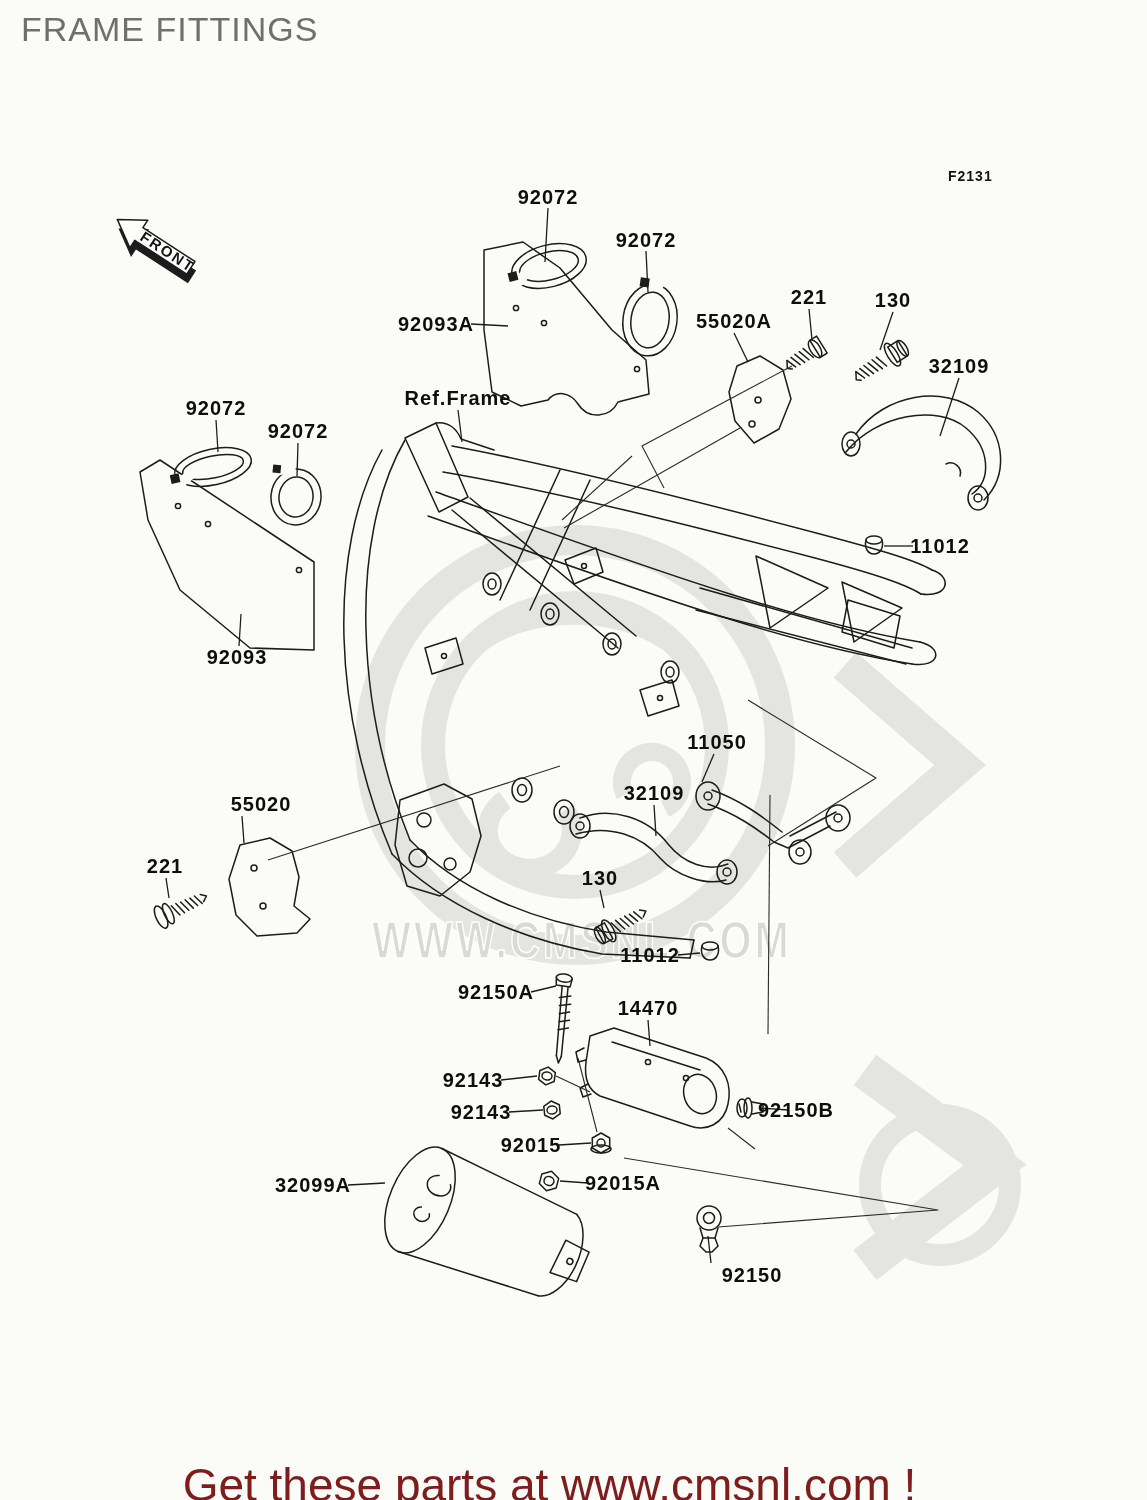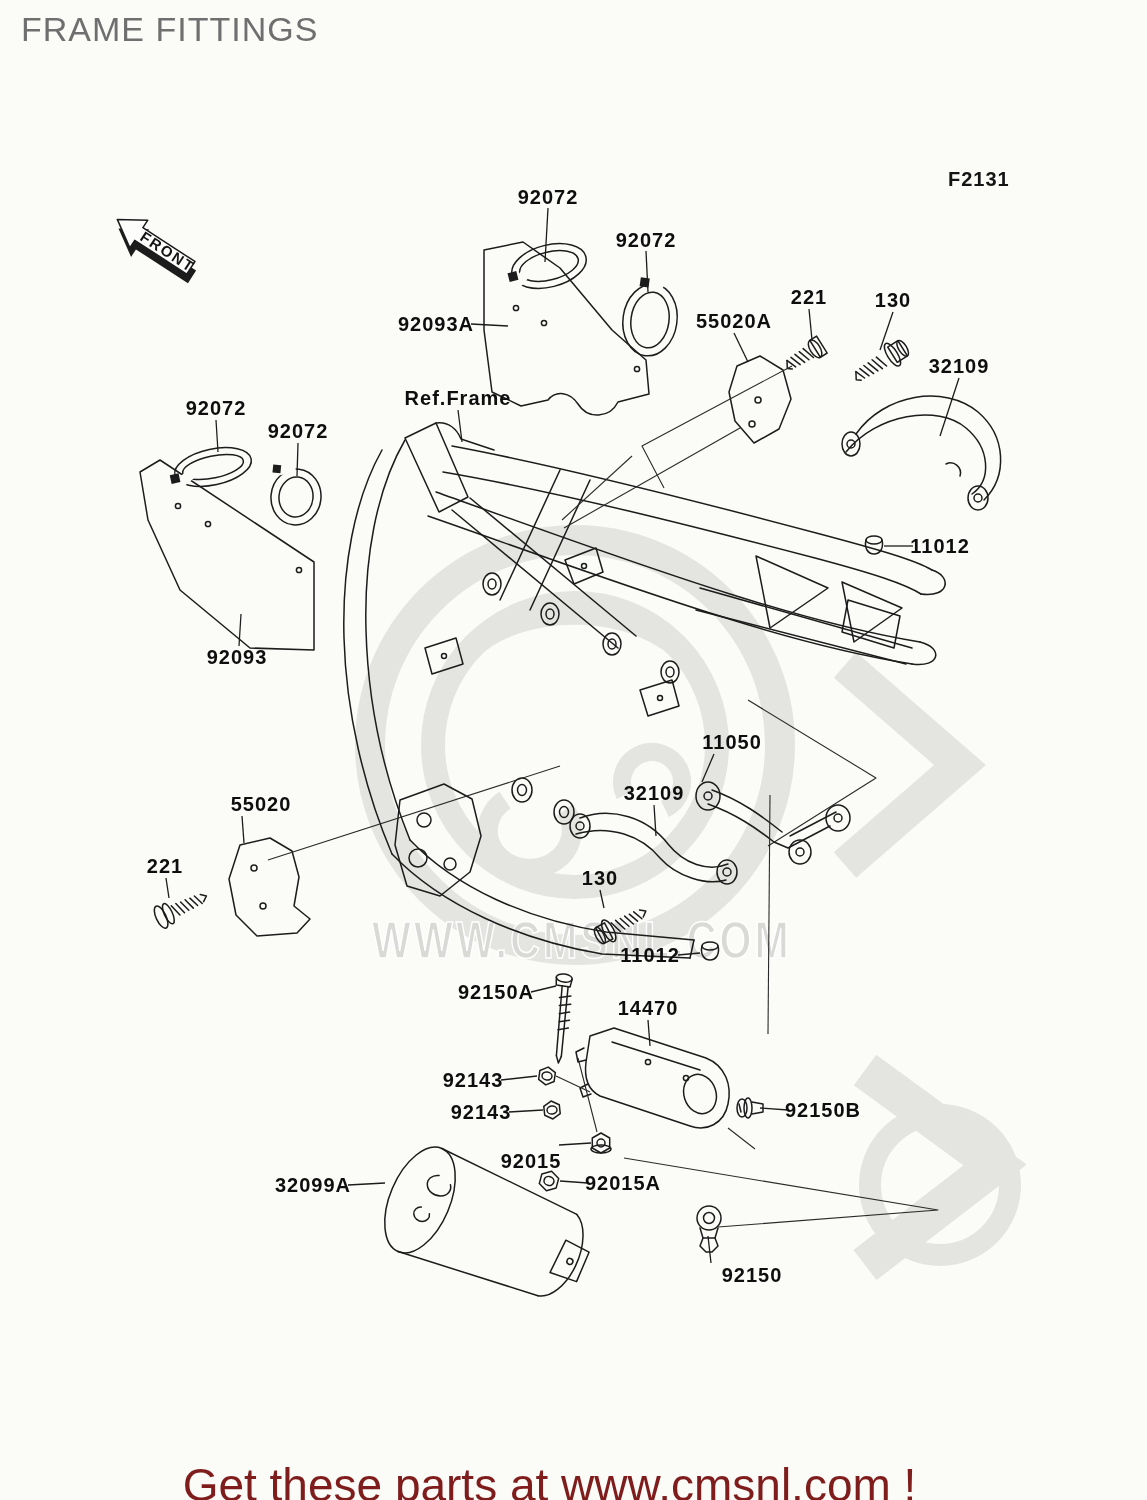--- a/index.html
+++ b/index.html
@@ -11,21 +11,21 @@
     overflow:hidden;
   }
   .page-title {
     position:absolute; left:21px; top:10px;
     font-size:34px; font-weight:400; color:#6f6f6f; letter-spacing:1px;
     white-space:nowrap;
     text-align:right;
   }
   .fig-code {
     position:absolute; left:948px; top:168px;
-    font-size:20px; font-weight:bold; color:#141414; letter-spacing:1px;
+    font-size:14px; font-weight:bold; color:#141414; letter-spacing:1px;
   }
   svg.diagram { position:absolute; left:0; top:0; }
   svg .ln       { fill:none; stroke:#1c1c1c; stroke-width:1.5; stroke-linejoin:round; stroke-linecap:round; }
   svg .thin     { fill:none; stroke:#2a2a2a; stroke-width:1.1; stroke-linejoin:round; }
   svg .leader   { fill:none; stroke:#1c1c1c; stroke-width:1.3; }
   svg .erase    { stroke:#fbfbf8; stroke-width:10; stroke-linecap:butt; fill:none; }
   svg .darkfill { fill:#1c1c1c; stroke:none; }
   svg .wm       { fill:none; stroke:#e4e4e0; }
   svg .wm-text  { fill:#d9d9d5; stroke:#ffffff; stroke-width:1.6;
                   font-family:"Liberation Sans",sans-serif; font-weight:bold;
@@ -342,30 +342,30 @@
     <div style="left: 436px; top: 324px;">92093A</div>
     <div style="left: 734px; top: 321px;">55020A</div>
     <div style="left: 809px; top: 297px;">221</div>
     <div style="left: 893px; top: 300px;">130</div>
     <div style="left: 959px; top: 366px;">32109</div>
     <div style="left: 458px; top: 398px;">Ref.Frame</div>
     <div style="left: 216px; top: 408px;">92072</div>
     <div style="left: 298px; top: 431px;">92072</div>
     <div style="left: 940px; top: 546px;">11012</div>
     <div style="left: 237px; top: 657px;">92093</div>
-    <div style="left: 732px; top: 742px;">11050</div>
+    <div style="left: 717px; top: 742px;">11050</div>
     <div style="left: 654px; top: 793px;">32109</div>
     <div style="left: 241px; top: 804px; padding-left: 40px;">55020</div>
     <div style="left: 165px; top: 866px;">221</div>
     <div style="left: 600px; top: 878px;">130</div>
     <div style="left: 650px; top: 955px;">11012</div>
     <div style="left: 496px; top: 992px;">92150A</div>
     <div style="left: 648px; top: 1008px;">14470</div>
     <div style="left: 473px; top: 1080px;">92143</div>
     <div style="left: 481px; top: 1112px;">92143</div>
-    <div style="left: 531px; top: 1145px; margin-top: 16px;">92015</div>
-    <div style="left: 823px; top: 1110px;">92150B</div>
+    <div style="left: 531px; top: 1145px;">92015</div>
+    <div style="left: 796px; top: 1110px;">92150B</div>
     <div style="left: 623px; top: 1183px;">92015A</div>
     <div style="left: 313px; top: 1185px;">32099A</div>
     <div style="left: 711px; top: 1275px; margin-left: 41px;">92150</div>
   </div>
 
 <div class="footer">Get these parts at www.cmsnl.com !</div>
 
 </body></html>

